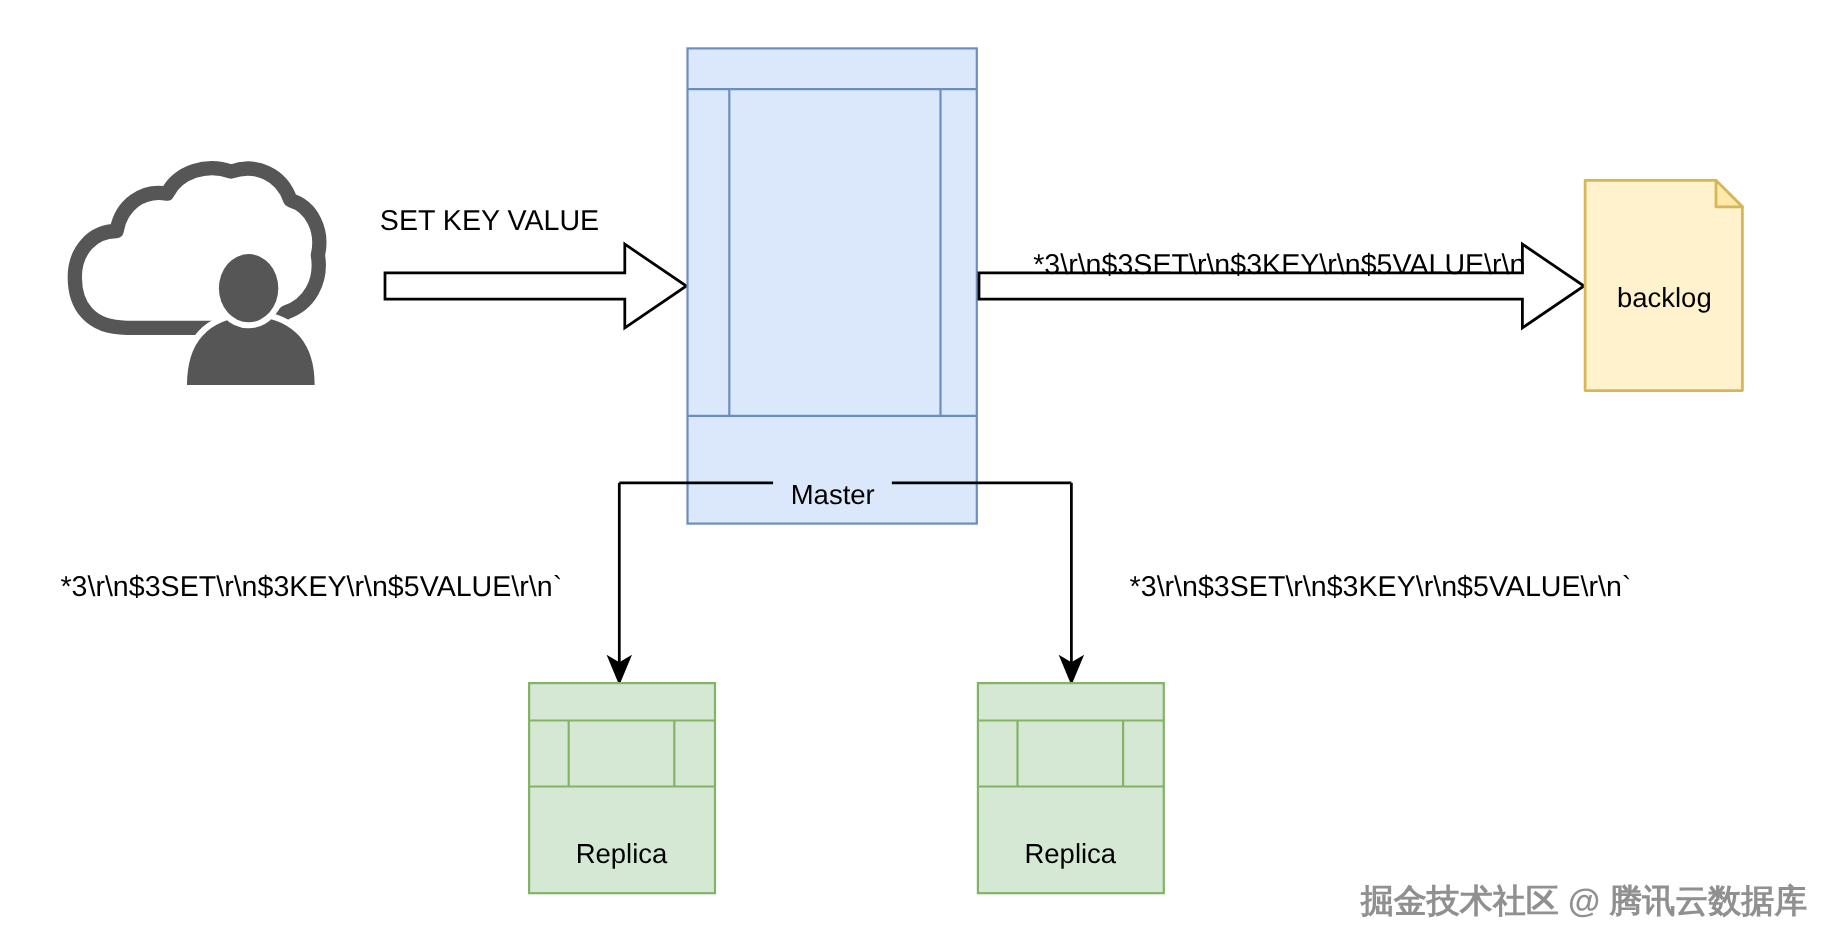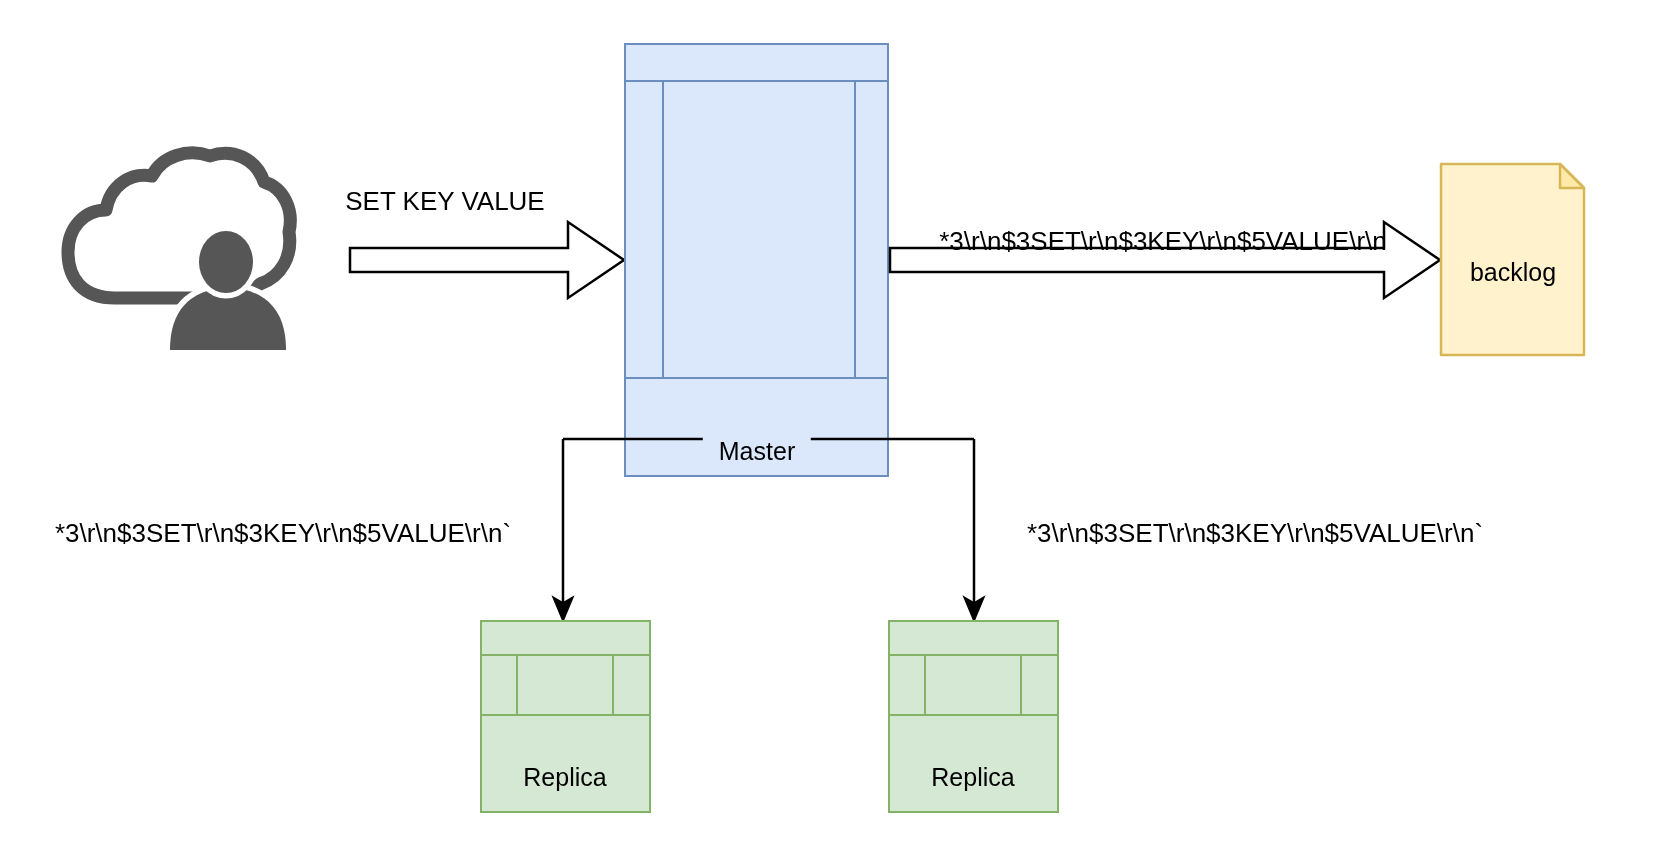--- a/index.html
+++ b/index.html
@@ -109,13 +109,14 @@
   <div class="lbl cmd" style="left:1255px;top:533px;">*3\r\n$3SET\r\n$3KEY\r\n$5VALUE\r\n`</div>
 
   <div class="lbl node-label master-label" style="left:757px;top:441px;margin-top:10px;">Master</div>
 
   <div class="lbl node-label" style="left:1513px;top:272px;">backlog</div>
 
   <div class="lbl node-label" style="left:565px;top:777px;">Replica</div>
 
   <div class="lbl node-label" style="left:973px;top:777px;">Replica</div>
 
+  <div class="watermark">掘金技术社区 @ 腾讯云数据库</div>
 </div>
 
 </body></html>

